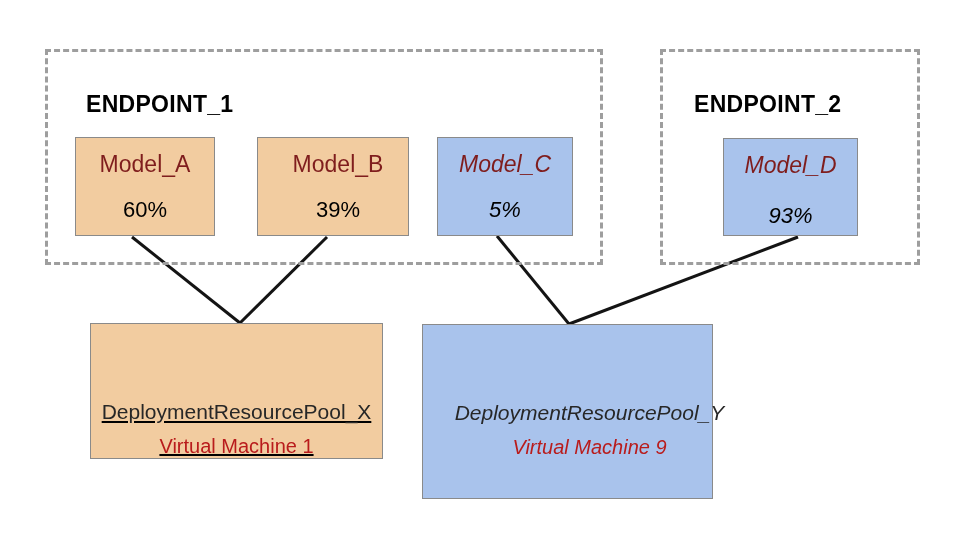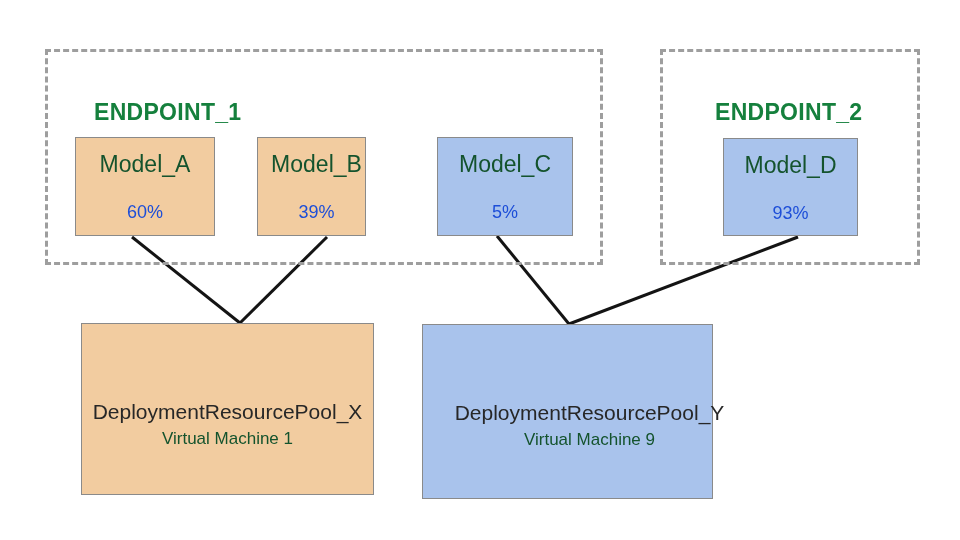--- a/index.html
+++ b/index.html
@@ -8,52 +8,52 @@
     background: #ffffff;
     font-family: "Liberation Sans", sans-serif;
   }
   .connectors { position: absolute; left: 0; top: 0; width: 960px; height: 540px; pointer-events: none; }
   .connectors line { stroke: var(--connector, #141414); stroke-width: 3; }
 
   .endpoint { position: absolute; box-sizing: border-box; border: 3px dashed var(--dashed-border, #9e9e9e); }
   .endpoint-1 { left: 45px; top: 49px; width: 558px; height: 216px; }
   .endpoint-2 { left: 660px; top: 49px; width: 260px; height: 216px; }
   .endpoint-label {
-    position: absolute; margin: 16px; font-size: 23px; font-weight: bold;
-    color: #15803d; letter-spacing: 0.3px; white-space: nowrap;
+    position: absolute; margin: 8px; font-size: 23px; font-weight: bold;
+    color: #000000; letter-spacing: 0.3px; white-space: nowrap;
   }
   .endpoint-1 .endpoint-label { left: 30px; top: 31px; }
-  .endpoint-2 .endpoint-label { left: 36px; top: 31px; }
+  .endpoint-2 .endpoint-label { left: 23px; top: 31px; }
 
   .model {
     position: absolute; box-sizing: border-box;
     border: 1.5px solid var(--box-border, #8a8a8a);
     display: flex; flex-direction: column; align-items: center;
     justify-content: space-between; padding: 13px 0 12px;
   }
   .model-a { left: 27px;  top: 85px; width: 140px; height: 99px; }
-  .model-b { left: 209px; top: 85px; width: 109px; height: 99px; padding-left: 10px; }
+  .model-b { left: 209px; top: 85px; width: 152px; height: 99px; padding-left: 10px; }
   .model-c { left: 389px; top: 85px; width: 136px; height: 99px; }
   .model-d { left: 60px;  top: 86px; width: 135px; height: 98px; gap: 24px; }
 
   [data-color="orange"] { background: var(--orange-fill, #f2cca0); }
-  [data-color="blue"]   { background: var(--blue-fill,  #a9c3ec); }
+  [data-color="blue"]   { background: var(--blue-fill,  #a9c3ec); font-style: italic; }
 
-  .model-name    { font-size: 23px; color: #14532d; }
-  .model-traffic { font-size: 18px; color: #1d4ed8; }
+  .model-name    { font-size: 23px; color: #7f1d1d; }
+  .model-traffic { font-size: 22px; color: #000000; }
 
   .pool {
     position: absolute; box-sizing: border-box;
     border: 1.5px solid var(--box-border, #8a8a8a);
     display: flex; flex-direction: column; align-items: center; padding-top: 76px;
   }
-  .pool-x { left: 81px;  top: 323px; width: 293px; height: 172px; }
+  .pool-x { left: 90px;  top: 323px; width: 293px; height: 136px; text-decoration: underline; }
   .pool-y { left: 422px; top: 324px; width: 291px; height: 175px; padding-left: 44px; }
   .pool-name    { font-size: 21px; color: #272727; white-space: nowrap; }
-  .pool-machine { font-size: 17px; color: #14532d; margin-top: 5px; white-space: nowrap; }
+  .pool-machine { font-size: 20px; color: #b91c1c; margin-top: 11px; white-space: nowrap; }
 </style>
 </head>
 <body>
 
 <div class="canvas">
 
   <svg class="connectors" viewBox="0 0 960 540">
       <line x1="132" y1="237" x2="240" y2="323"></line>
       <line x1="327" y1="237" x2="240" y2="323"></line>
       <line x1="497" y1="236" x2="569" y2="324"></line>

